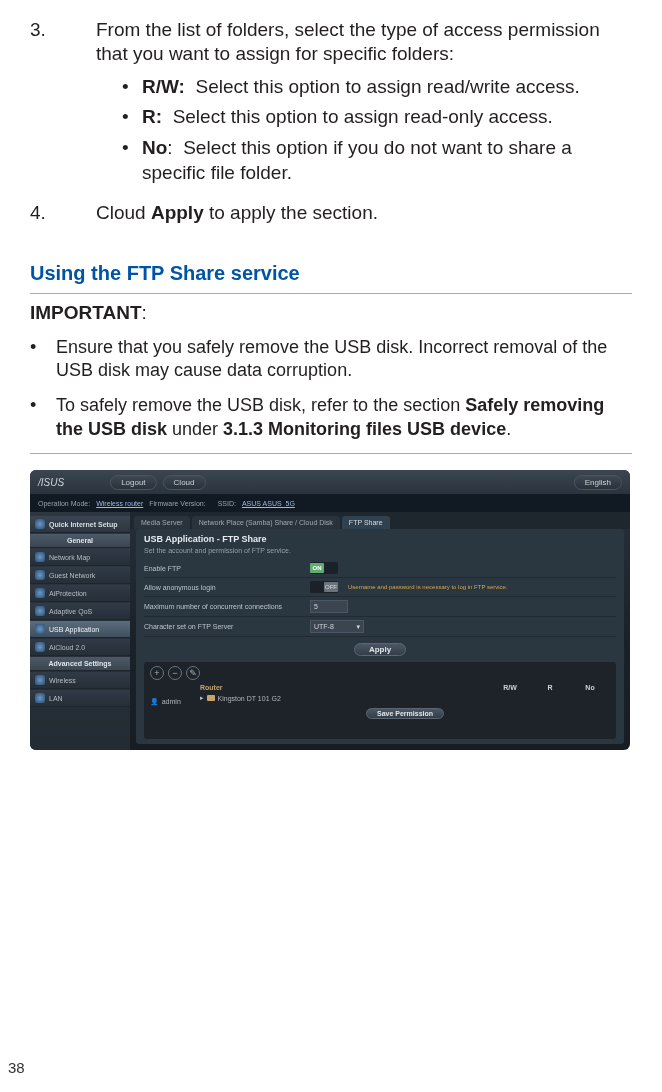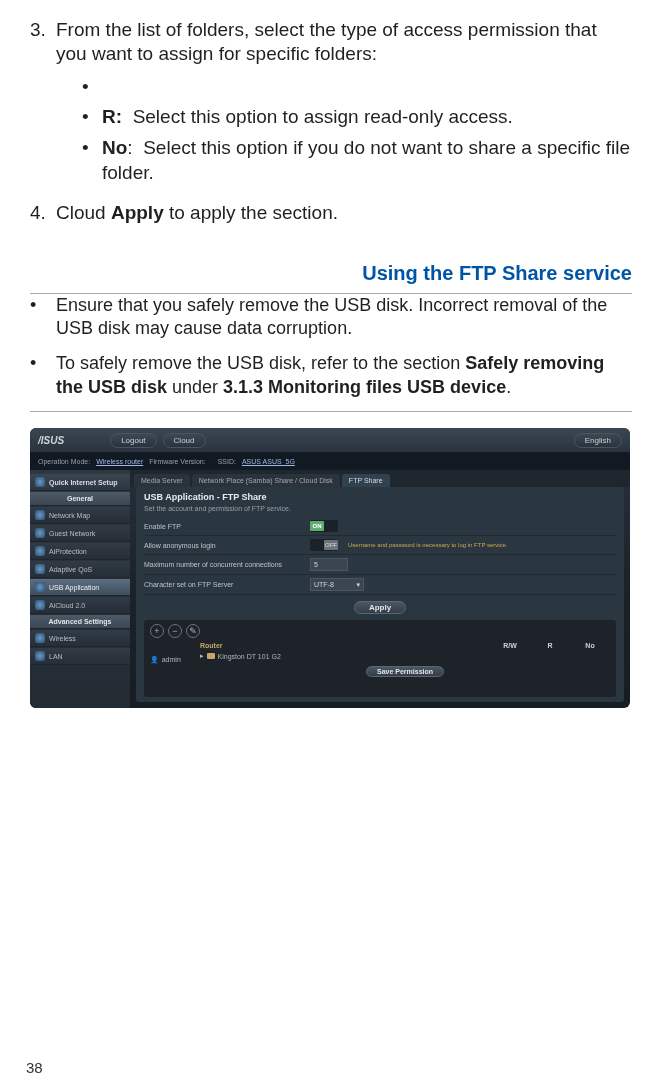--- a/index.html
+++ b/index.html
@@ -25,20 +25,21 @@
     margin-bottom: 10px;
     font-size: 19px;
     line-height: 1.28;
   }
   ol.main > li .num {
     width: 26px;
     flex-shrink: 0;
   }
   ol.main > li .body {
     flex: 1;
+    margin-left: 40px;
   }
   ul.sub {
     list-style: none;
     margin: 8px 0 0 0;
     padding: 0 0 0 26px;
   }
   ul.sub > li {
     display: flex;
     margin-bottom: 6px;
     font-size: 19px;
@@ -47,21 +48,20 @@
   ul.sub > li .dot {
     width: 20px;
     flex-shrink: 0;
   }
   .b { font-weight: 700; }
   h2.section {
     color: #0054a6;
     font-size: 20px;
     margin: 36px 0 8px 0;
     font-weight: 700;
-    text-align: right;
   }
   p.intro {
     font-size: 19px;
     line-height: 1.3;
     margin: 0 0 18px 0;
   }
   hr.rule {
     border: none;
     border-top: 1px solid #aaa;
     margin: 0;
@@ -103,21 +103,21 @@
     height: 24px;
     background: linear-gradient(#3a4652, #2a333d);
     display: flex;
     align-items: center;
     padding: 0 8px;
     gap: 6px;
   }
   .logo {
     color: #cfd3d7;
     font-size: 10px;
-    font-weight: 700;
+    font-weight: 400;
     font-style: italic;
     margin-right: 40px;
   }
   .pillbtn {
     background: linear-gradient(#3d4854, #2a323b);
     border: 1px solid #4a5460;
     border-radius: 10px;
     padding: 2px 10px;
     font-size: 8px;
     color: #cbd0d5;
@@ -275,38 +275,39 @@
     font-weight: 700;
     color: #e0e5ea;
     margin: 6px auto 0;
     display:block;
     width: fit-content;
   }
 
   .pagenum {
     position: absolute;
     bottom: 16px;
-    left: 26px;
+    left: 8px;
     font-size: 15px;
     color: #333;
   }
 </style>
 </head>
 <body>
 
 <div class="page">
 
   <ol class="main">
     <li>
       <span class="num">3.</span>
       <span class="body">
         <span>From the list of folders, select the type of access permission that you want to assign for specific folders:</span>
         <ul class="sub">
           <li>
             <span class="dot">•</span>
+            <span><span class="b">R/W:</span>&nbsp;&nbsp;<span>Select this option to assign read/write access.</span></span>
           </li>
           <li>
             <span class="dot">•</span>
             <span><span class="b">R:</span>&nbsp;&nbsp;<span>Select this option to assign read-only access.</span></span>
           </li>
           <li>
             <span class="dot">•</span>
             <span><span class="b">No</span><span>:</span>&nbsp;&nbsp;<span>Select this option if you do not want to share a specific file folder.</span></span>
           </li>
         </ul>
@@ -314,20 +315,21 @@
     </li>
     <li>
       <span class="num">4.</span>
       <span class="body"><span>Cloud </span><span class="b">Apply</span><span> to apply the section.</span></span>
     </li>
   </ol>
 
   <h2 class="section">Using the FTP Share service</h2>
 
   <hr class="rule">
+  <p class="important-label"><span class="b">IMPORTANT</span>:</p>
   <ul class="notes">
     <li>
       <span class="dot">•</span>
       <span>Ensure that you safely remove the USB disk. Incorrect removal of the USB disk may cause data corruption.</span>
     </li>
     <li>
       <span class="dot">•</span>
       <span><span>To safely remove the USB disk, refer to the section </span><span class="b">Safely removing the USB disk</span><span> under </span><span class="b">3.1.3 Monitoring files USB device</span><span>.</span></span>
     </li>
   </ul>

